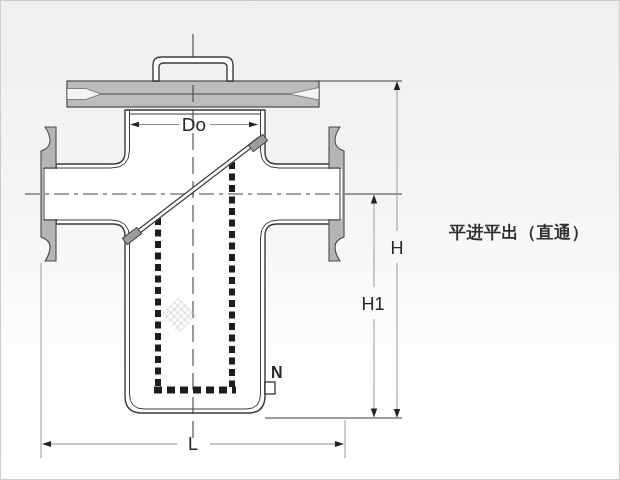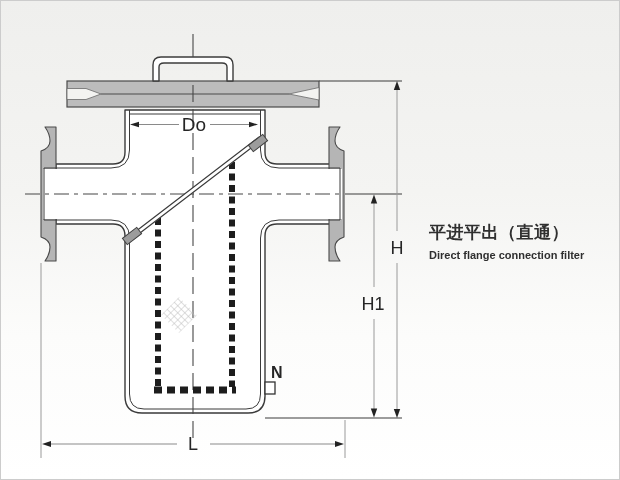--- a/index.html
+++ b/index.html
@@ -7,21 +7,21 @@
     position:relative;
     width:620px;height:480px;
     background:linear-gradient(180deg,#efefed 0%,#f4f4f2 40%,#fcfcfb 70%,#ffffff 100%);
     border:1px solid #cccccc;
     box-sizing:border-box;
     overflow:hidden;
     font-family:"Liberation Sans","DejaVu Sans",sans-serif;
   }
   #drawing{position:absolute;left:0;top:0;}
   #caption{
-    position:absolute;left:428px;top:221px;width:165px;
+    position:absolute;left:448px;top:221px;width:165px;
     color:#2f2f2f;
   }
   .zh{font-size:17px;font-weight:bold;line-height:22px;letter-spacing:0.5px;white-space:nowrap;}
   .en{font-size:11px;font-weight:bold;margin-top:5px;white-space:nowrap;}
   svg text{fill:#262626;}
   .dimtxt{font-size:18px;}
   .dimtxt-big{font-size:19px;}
   .dimtxt-sm{font-size:16px;font-weight:600;}
 </style>
 </head>
@@ -116,16 +116,15 @@
     </g>
 
     <g>
       <rect x="264" y="381" width="10" height="12" fill="#ffffff" stroke="#333333" stroke-width="1.3"></rect>
       <text x="270" y="377" text-anchor="start" class="dimtxt-sm">N</text>
     </g>
   </svg>
 
   <div id="caption">
     <div class="zh">平进平出（直通）</div>
-    <div class="en">Direct flange connection filter</div>
   </div>
 
 </div>
 
 </body></html>

